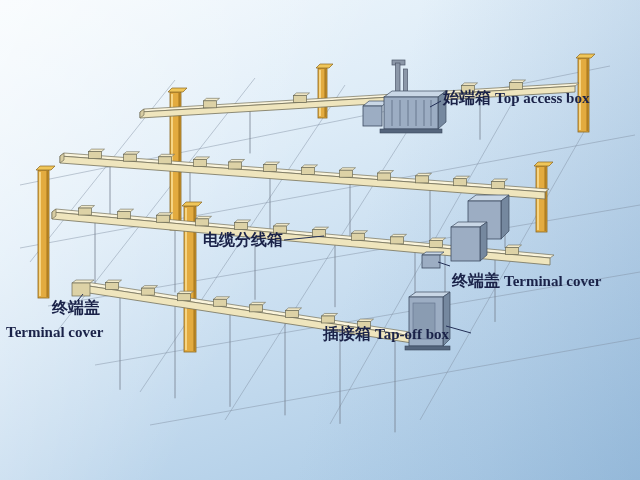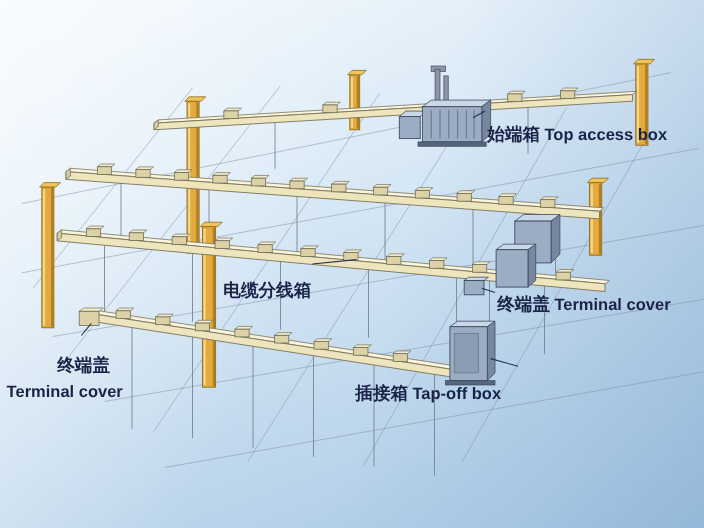--- a/index.html
+++ b/index.html
@@ -30,22 +30,22 @@
   .box-front{fill:var(--box-blue);stroke:#3c4a60;stroke-width:.8;}
   .box-top{fill:#c9d7e6;stroke:#3c4a60;stroke-width:.7;}
   .box-side{fill:#75889f;stroke:#3c4a60;stroke-width:.7;}
   .box-panel{fill:#8a9cb2;stroke:#5f7089;stroke-width:.6;}
   .box-base{fill:#55657c;stroke:#39465c;stroke-width:.6;}
   .pipe{fill:#8b97a8;stroke:#4a5568;stroke-width:.7;}
   .fin{stroke:#68798f;stroke-width:1;}
   .leader{stroke:#232f56;stroke-width:1;}
   .lbl{
     position:absolute; z-index:2; white-space:nowrap;
-    font-family:Liberation Sans, sans-serif; font-weight:bold;
-    font-size:15px; color:var(--label-text);margin-top:24px;
+    font-family:Liberation Serif, serif; font-weight:bold;
+    font-size:15px; color:var(--label-text);
   }
   .lbl .zh{font-size:16px; margin-right:4px;}
 </style>
 </head>
 <body>
 
 <div class="figure">
 
   <svg width="640" height="480" viewBox="0 0 640 480">
     <g id="gen-grid">
@@ -272,21 +272,21 @@
   </svg>
 
   <div class="lbl" style="left:443px;top:88px">
     <span class="zh">始端箱</span><span>Top access box</span>
   </div>
 
   <div class="lbl" style="left:203px;top:230px">
     <span class="zh">电缆分线箱</span>
   </div>
 
-  <div class="lbl" style="left:452px;top:243px">
+  <div class="lbl" style="left:452px;top:271px">
     <span class="zh">终端盖</span><span>Terminal cover</span>
   </div>
 
   <div class="lbl" style="left:323px;top:324px">
     <span class="zh">插接箱</span><span>Tap-off box</span>
   </div>
 
   <div class="lbl" style="left:52px;top:298px">
     <span class="zh">终端盖</span>
   </div>

